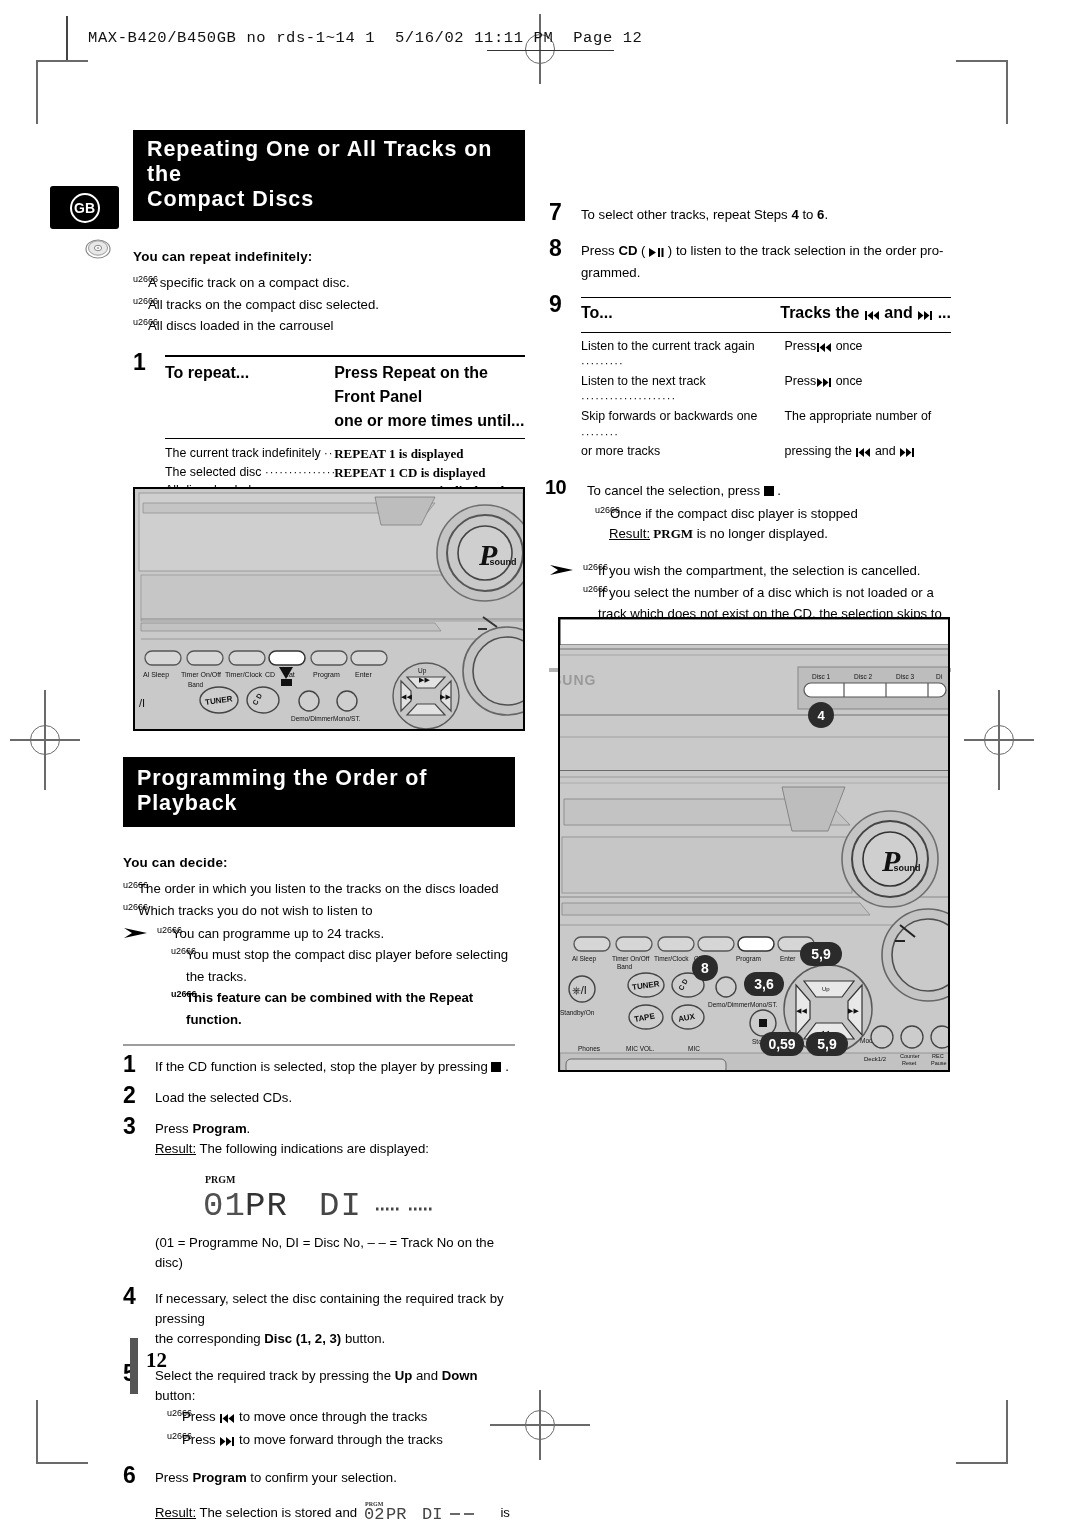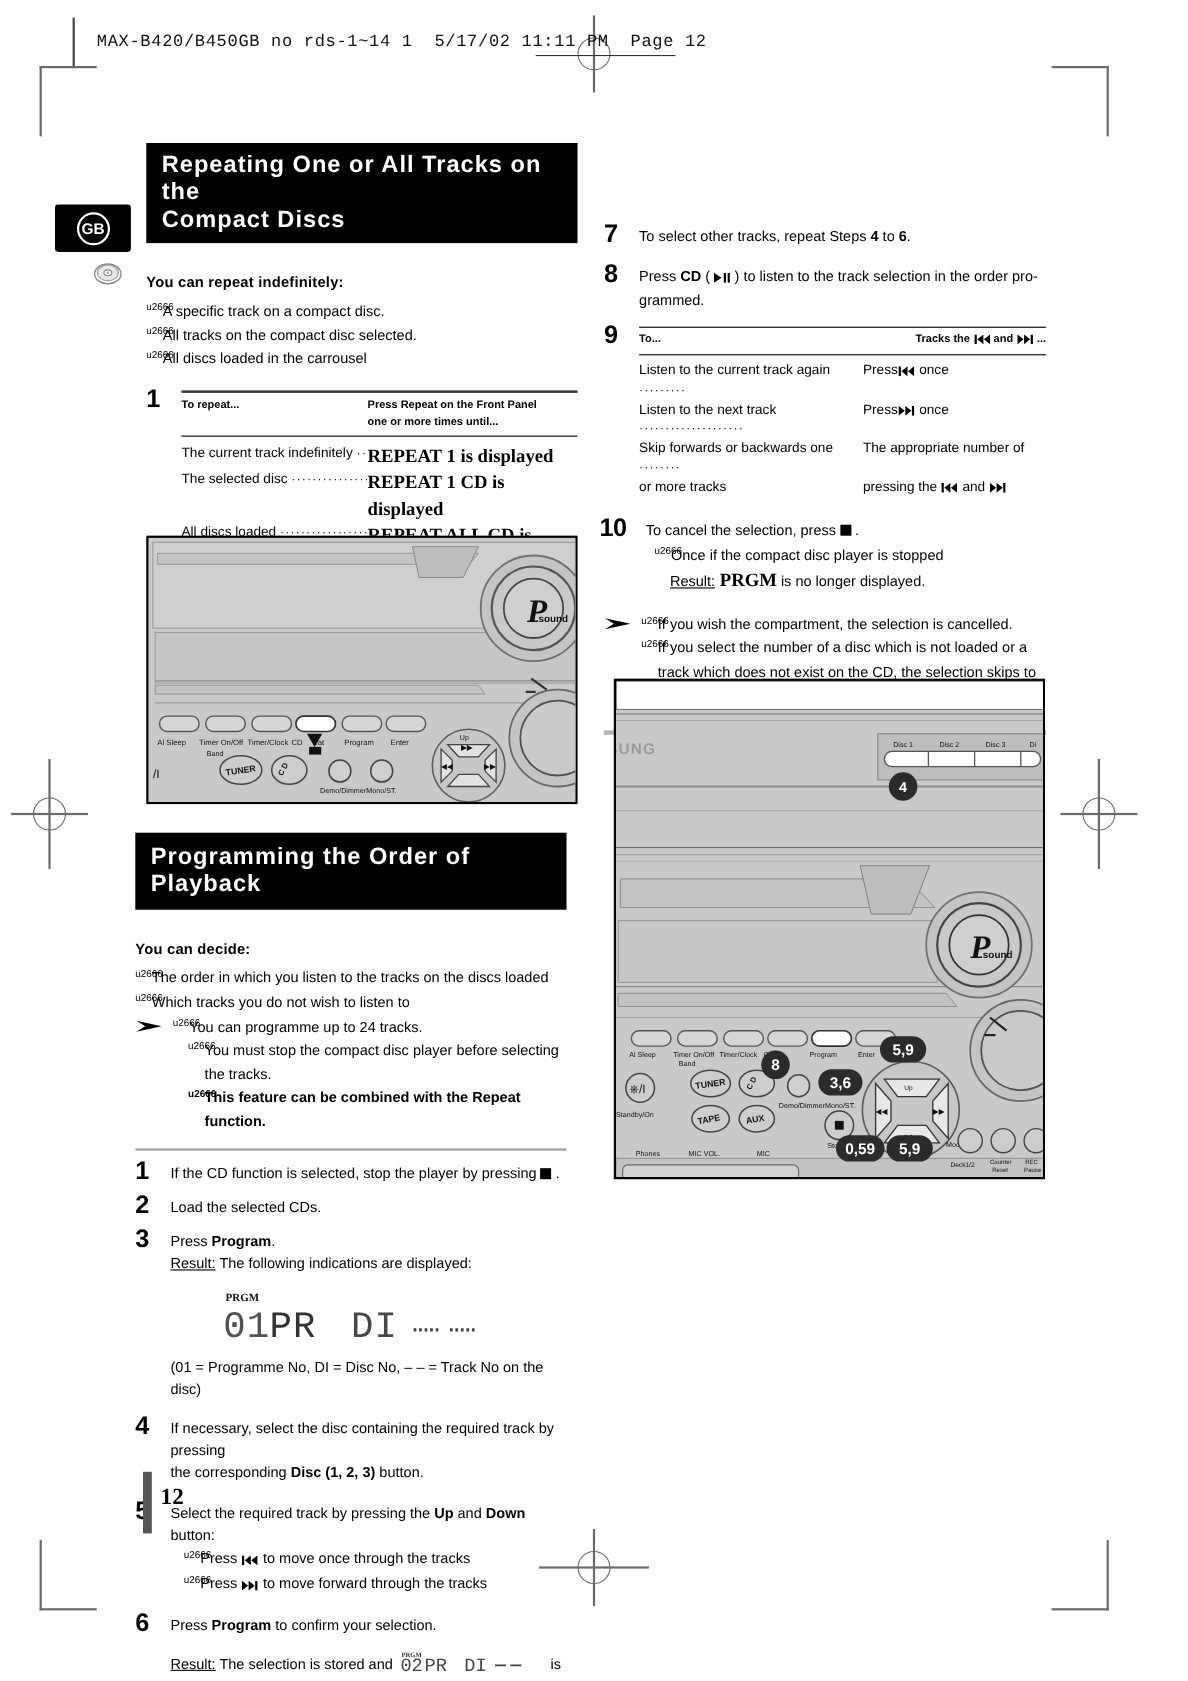--- a/index.html
+++ b/index.html
@@ -73,35 +73,35 @@
   .bullets li:before {
     content:"\u2666"; position:absolute; left:0; top:0; font-size:9px; color:#000;
   }
 
   
   .step { position:relative; padding-left:32px; margin-top:14px; font-size:13.2px; line-height:1.52; }
   .step .num {
     position:absolute; left:0; top:-4px; font-size:23px; font-weight:bold;
     font-family:"Liberation Sans", sans-serif; line-height:1;
   }
-  .step .num.two-digit { font-size:23px; letter-spacing:-0.5px; left:-4px; }
+  .step .num.two-digit { font-size:20px; letter-spacing:-0.5px; left:-4px; }
   .step.tight { margin-top:11px; }
 
   
   .tbl { width:100%; }
   .tbl .rule-top { border-top:1.6px solid #000; }
   .tbl .rule-bot { border-bottom:1.6px solid #000; }
-  .tbl-head { display:flex; font-size:10px; font-weight:bold; padding:4px 0 5px 0; }
+  .tbl-head { display:flex; font-size:16px; font-weight:bold; padding:4px 0 5px 0; }
   .tbl-head .c1 { width:47%; }
   .tbl-head .c2 { width:53%; }
   .tbl-row { display:flex; font-size:12.4px; line-height:1.42; }
   .tbl-row .c1 { width:47%; white-space:nowrap; overflow:hidden; }
   .tbl-row .c2 { width:53%; }
   .dots { letter-spacing:1.1px; font-size:11px; color:#000; }
-  .serif-b { font-family:"Liberation Serif", serif; font-weight:bold; font-size:17px; }
+  .serif-b { font-family:"Liberation Serif", serif; font-weight:bold; font-size:13px; }
 
   
   .hr-thick { height:4px; background:#b3b3b3; margin:16px 0 6px 0; }
   .hr-thin  { height:2px; background:#9d9d9d; margin:14px 0 10px 0; }
 
   
   .note { position:relative; padding-left:34px; margin-top:4px; }
   .note .arrow { position:absolute; left:0; top:2px; width:26px; height:16px; }
 
   
@@ -154,21 +154,21 @@
   <div class="v"></div>
   <div class="h"></div>
   <div class="c"></div>
 </div>
 <div class="regmark" style="left:505px; top:14px; width:70px; height:70px;">
   <div class="v"></div>
   <div class="c"></div>
 </div>
 
 <div class="printer-header-rule"></div>
-<div class="printer-header">MAX-B420/B450GB no rds-1~14 1  5/17/02 11:11 PM  Page 12</div>
+<div class="printer-header">MAX-B420/B450GB no rds-1~14 1  5/16/02 11:11 PM  Page 12</div>
 <div class="ph-underline"></div>
 
 <div class="gb-badge">
   <div class="ring">GB</div>
 </div>
 <svg class="cd-icon" viewBox="0 0 26 26">
   <ellipse cx="13" cy="14" rx="12" ry="9" fill="none" stroke="#888" stroke-width="1.2"></ellipse>
   <ellipse cx="13" cy="13" rx="9.5" ry="7.2" fill="#e8e8e8" stroke="#999" stroke-width="1"></ellipse>
   <ellipse cx="13" cy="13" rx="3.6" ry="2.7" fill="#fff" stroke="#888" stroke-width="1"></ellipse>
   <ellipse cx="13" cy="13" rx="1.3" ry="1" fill="#aaa"></ellipse>

